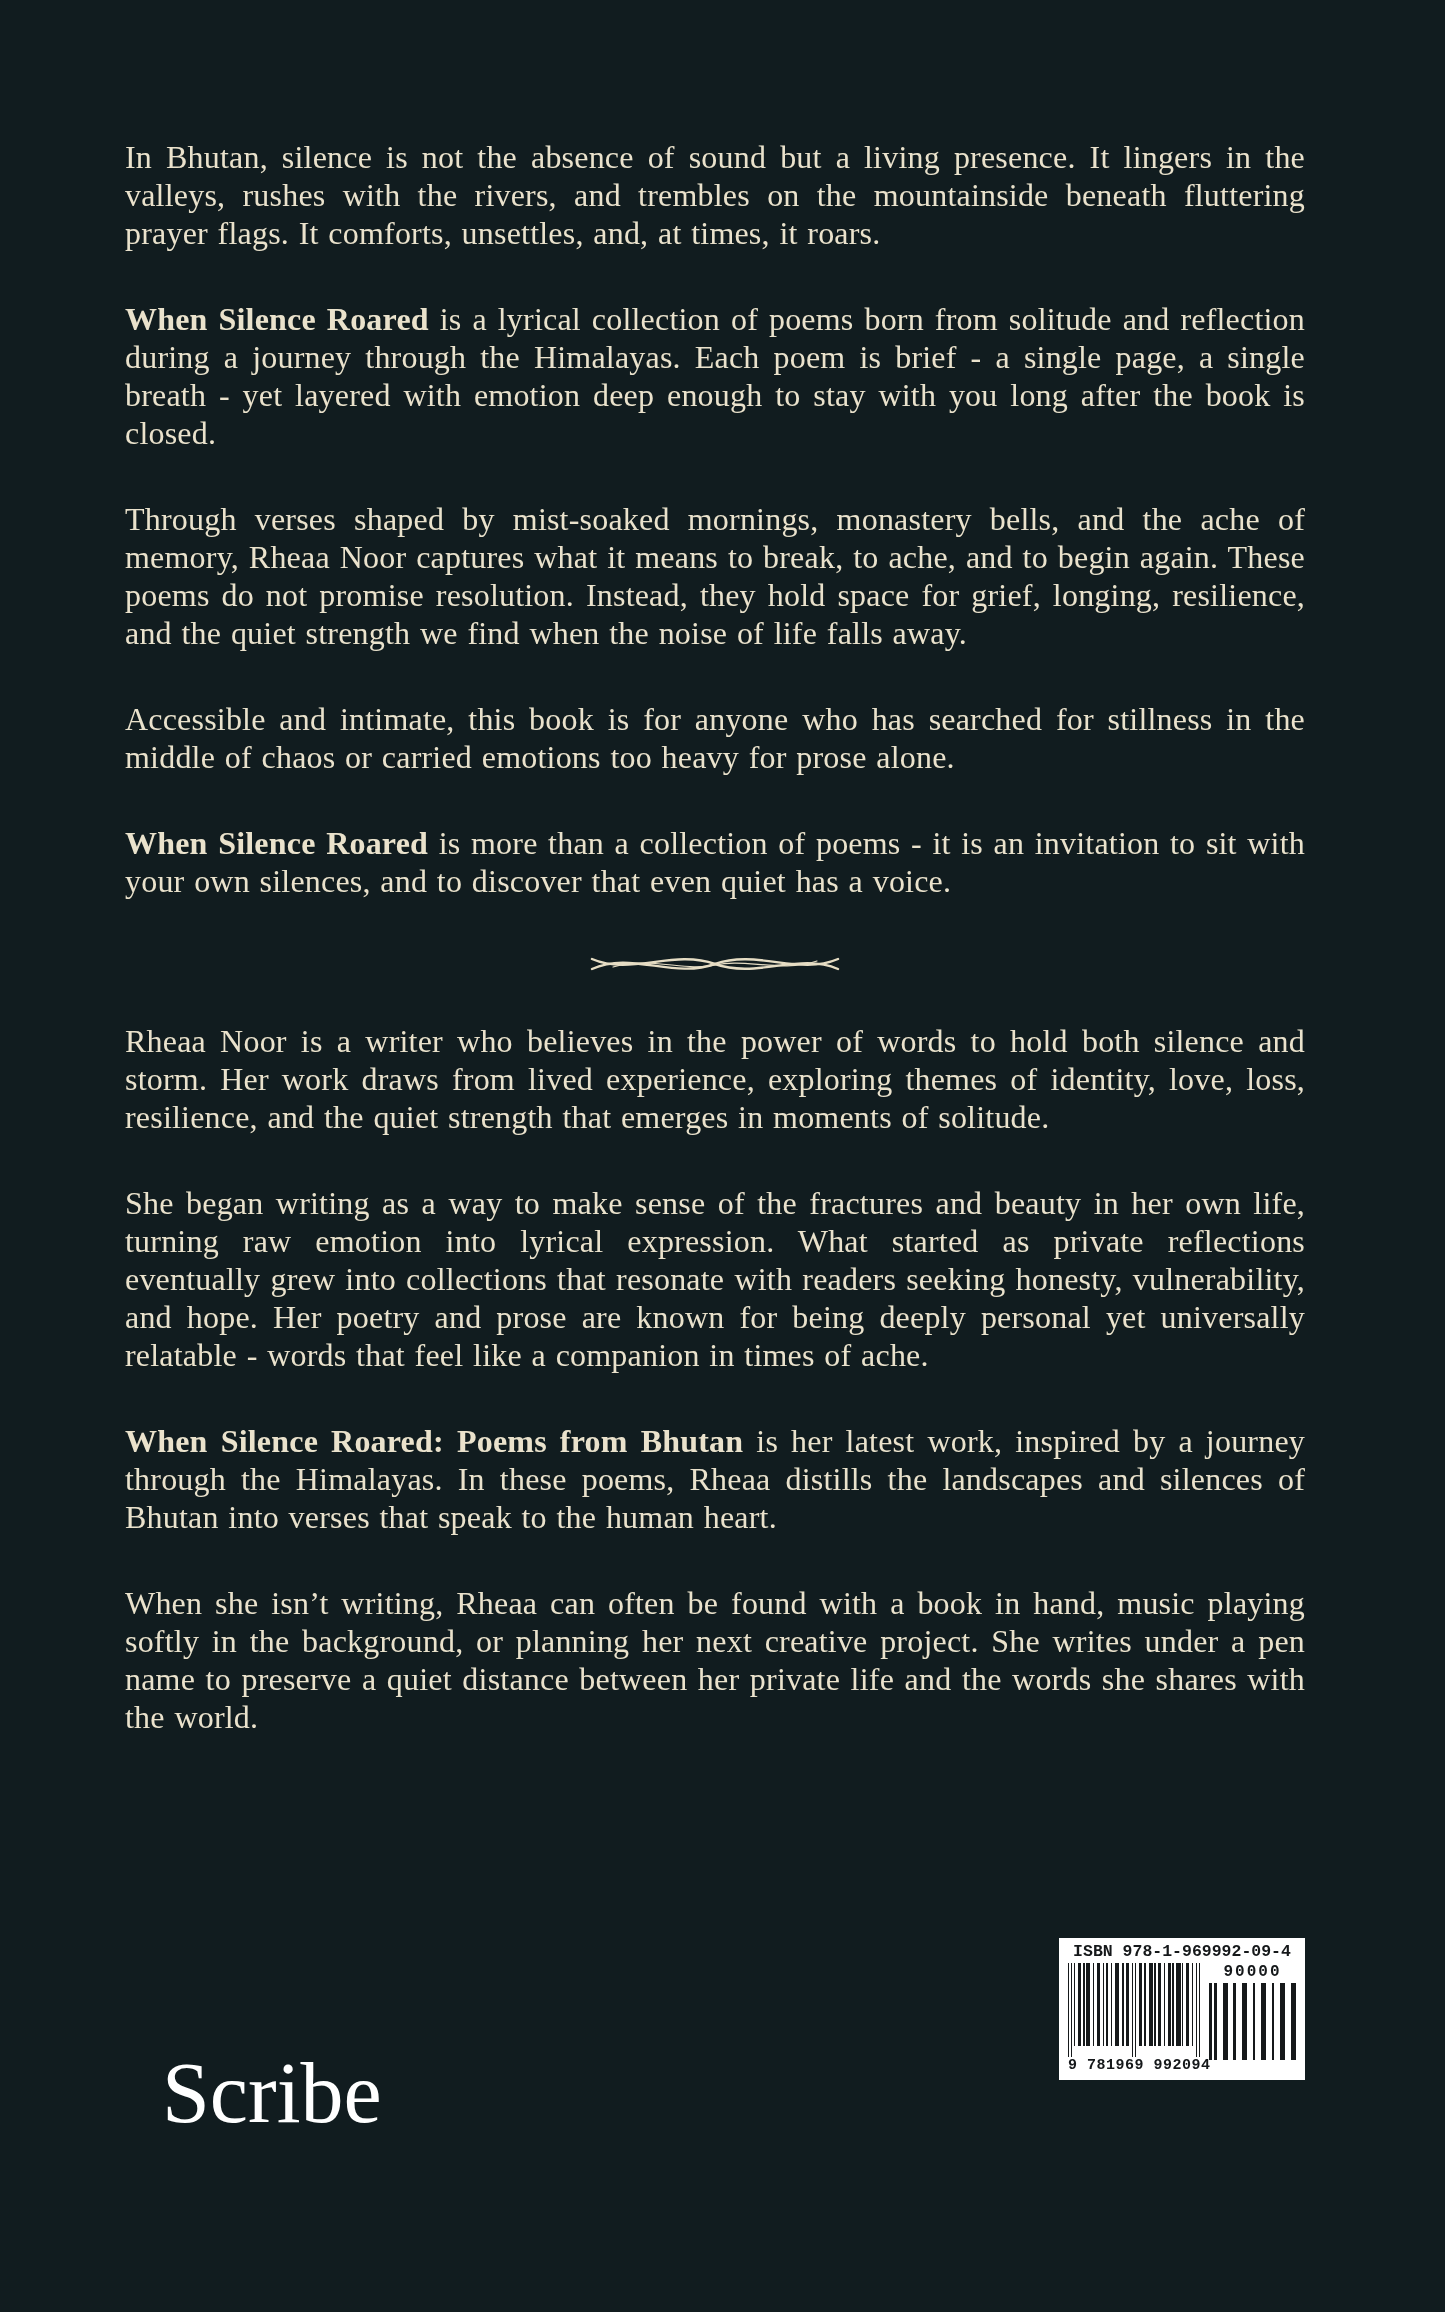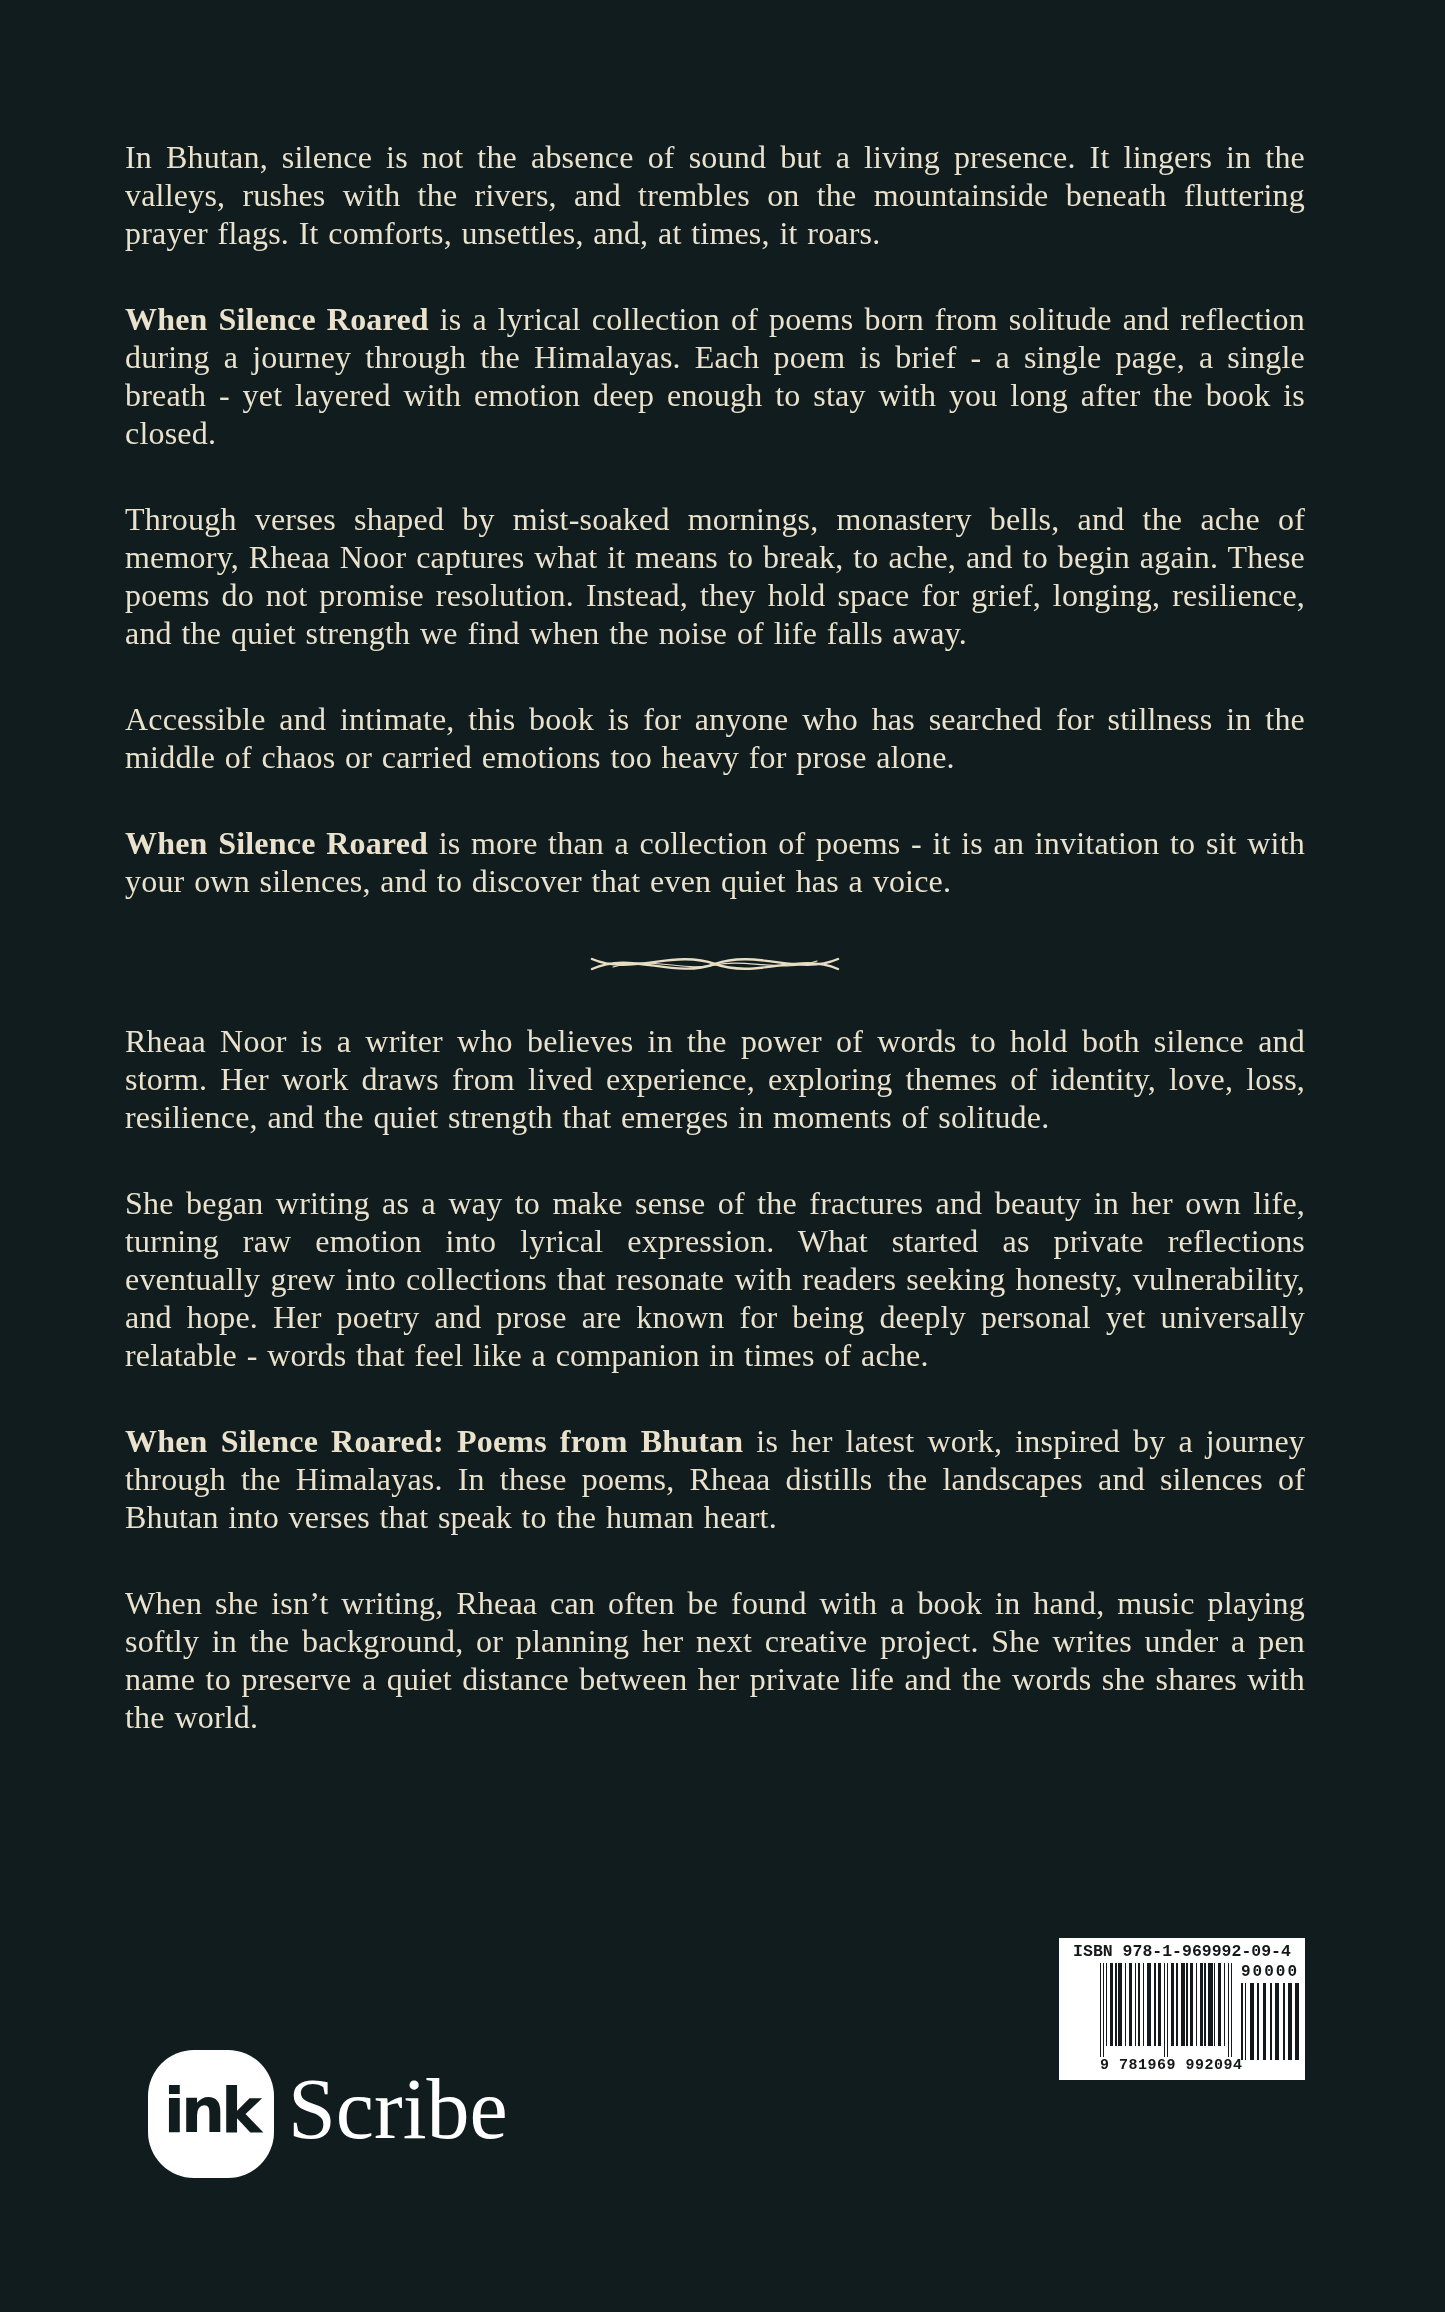--- a/index.html
+++ b/index.html
@@ -91,21 +91,20 @@
     display: flex;
     gap: 9px;
     margin-top: 1px;
     min-height: 0;
   }
   .main-col {
     width: 132px;
     display: flex;
     flex-direction: column;
     min-height: 0;
-    margin-left: 32px;
   }
   .main-col svg { flex: 1; width: 100%; min-height: 0; }
   .digits-line {
     font-family: "Liberation Mono", "DejaVu Sans Mono", monospace;
     font-weight: bold;
     font-size: 15px;
     line-height: 17px;
     letter-spacing: 0.5px;
     text-align: left;
     white-space: nowrap;
@@ -152,23 +151,20 @@
     <div>
       <p class="para"><strong></strong><span>Rheaa Noor is a writer who believes in the power of words to hold both silence and storm. Her work draws from lived experience, exploring themes of identity, love, loss, resilience, and the quiet strength that emerges in moments of solitude.</span></p>
       <p class="para"><strong></strong><span>She began writing as a way to make sense of the fractures and beauty in her own life, turning raw emotion into lyrical expression. What started as private reflections eventually grew into collections that resonate with readers seeking honesty, vulnerability, and hope. Her poetry and prose are known for being deeply personal yet universally relatable - words that feel like a companion in times of ache.</span></p>
       <p class="para"><strong>When Silence Roared: Poems from Bhutan</strong><span> is her latest work, inspired by a journey through the Himalayas. In these poems, Rheaa distills the landscapes and silences of Bhutan into verses that speak to the human heart.</span></p>
       <p class="para"><strong></strong><span>When she isn’t writing, Rheaa can often be found with a book in hand, music playing softly in the background, or planning her next creative project. She writes under a pen name to preserve a quiet distance between her private life and the words she shares with the world.</span></p>
     </div>
 
   </div>
 
   <div class="publisher">
-    <div class="ink-badge">
-      <span>ink</span>
-    </div>
     <span class="scribe">Scribe</span>
   </div>
 
   <div class="barcode">
     <div class="isbn-line">ISBN 978-1-969992-09-4</div>
     <div class="bars-row">
       <div class="main-col">
         <svg viewBox="0 0 95 60" preserveAspectRatio="none" shape-rendering="crispEdges" xmlns="http://www.w3.org/2000/svg">
           <g fill="#15181a">
             <rect x="0" y="0" width="1" height="60"></rect>

